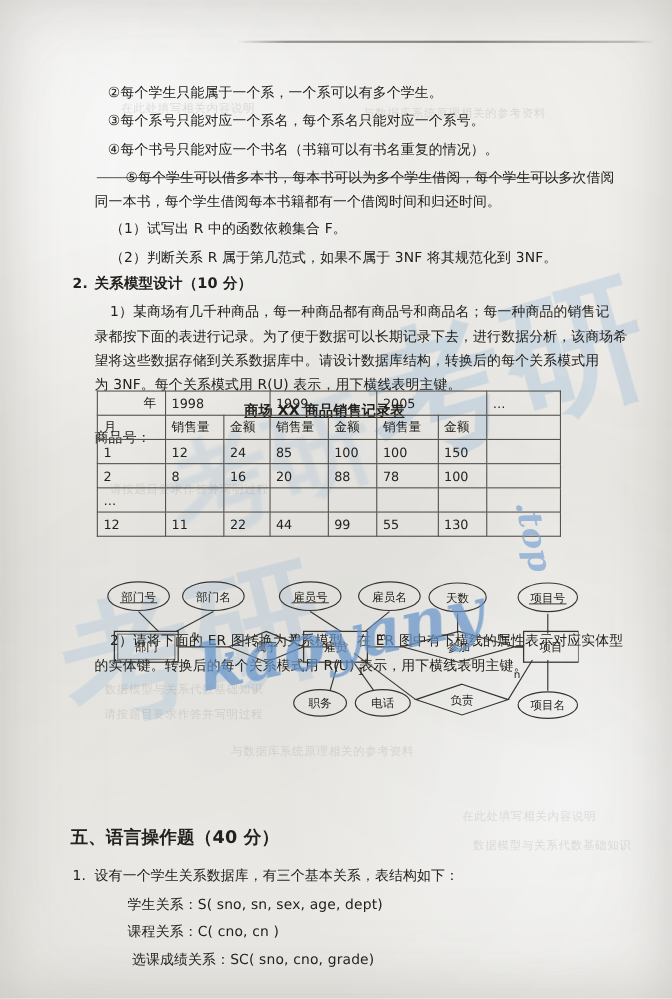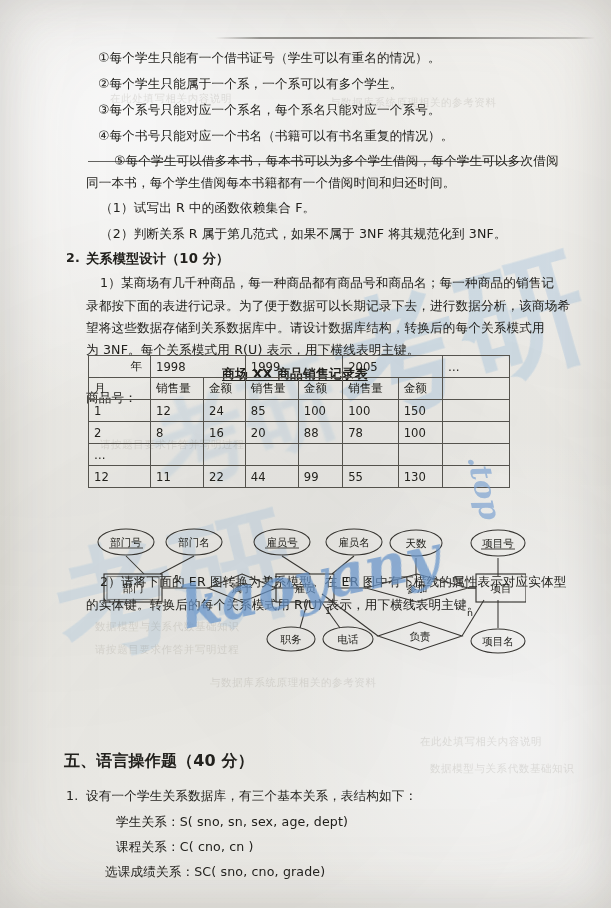--- a/index.html
+++ b/index.html
@@ -224,21 +224,20 @@
   <div class="ghost" style="left:95px;  top:643px;">请按题目要求作答并写明过程</div>
   <div class="ghost" style="left:210px; top:676px;">与数据库系统原理相关的参考资料</div>
   <div class="ghost" style="left:100px; top:438px;">请按题目要求作答并写明过程</div>
   <div class="ghost" style="left:420px; top:735px;">在此处填写相关内容说明</div>
   <div class="ghost" style="left:430px; top:762px;">数据模型与关系代数基础知识</div>
 
   <div id="top-rule"></div>
 
   <div id="content">
 
-    <div class="line" style="left:98px; top:52px;">①每个学生只能有一个借书证号（学生可以有重名的情况）。</div>
     <div class="line" style="left:98px; top:78px;">②每个学生只能属于一个系，一个系可以有多个学生。</div>
     <div class="line" style="left:98px; top:130px;">④每个书号只能对应一个书名（书籍可以有书名重复的情况）。</div>
     <div class="line" style="left:98px; top:104px;">③每个系号只能对应一个系名，每个系名只能对应一个系号。</div>
     <div class="line" style="left:114px; top:155px;">⑤每个学生可以借多本书，每本书可以为多个学生借阅，每个学生可以多次借阅</div>
     <div class="strike-line" style="left:88px; top:161px; width:436px;"></div>
     <div class="line" style="left:86px; top:177px;">同一本书，每个学生借阅每本书籍都有一个借阅时间和归还时间。</div>
 
     <div class="line" style="left:100px; top:202px;">（1）试写出 R 中的函数依赖集合 F。</div>
     <div class="line" style="left:100px; top:228px;">（2）判断关系 R 属于第几范式，如果不属于 3NF 将其规范化到 3NF。</div>
 
@@ -255,21 +254,21 @@
 
     <div class="line" style="left:100px; top:576px;">2）请将下面的 ER 图转换为关系模型。在 ER 图中有下横线的属性表示对应实体型</div>
     <div class="line" style="left:86px;  top:599px;">的实体键。转换后的每个关系模式用 R(U) 表示，用下横线表明主键。</div>
 
     <div class="line bold" style="left:64px; top:753px; font-size:16px;">五、语言操作题（40 分）</div>
     <div class="line" style="left:66px; top:790px;">1.</div>
     <div class="line" style="left:86px; top:790px;">设有一个学生关系数据库，有三个基本关系，表结构如下：</div>
 
     <div class="line" style="left:116px; top:816px;">学生关系：S( sno, sn, sex, age, dept)</div>
     <div class="line" style="left:116px; top:841px;">课程关系：C( cno, cn )</div>
-    <div class="line" style="left:105px; top:866px;">选课成绩关系：SC( sno, cno, grade)</div>
+    <div class="line" style="left:120px; top:866px;">选课成绩关系：SC( sno, cno, grade)</div>
 
     <table id="sales-table">
       <thead>
         <tr>
           <th class="corner-top" style="width:48px;">年</th>
           <th class="yr-cell" colspan="2" style="width:106px;">1998</th>
           <th class="yr-cell" colspan="2" style="width:106px;">1999</th>
           <th class="yr-cell" colspan="2" style="width:106px;">2005</th>
           <th class="yr-cell ell" style="width:56px;">…</th>
         </tr>

